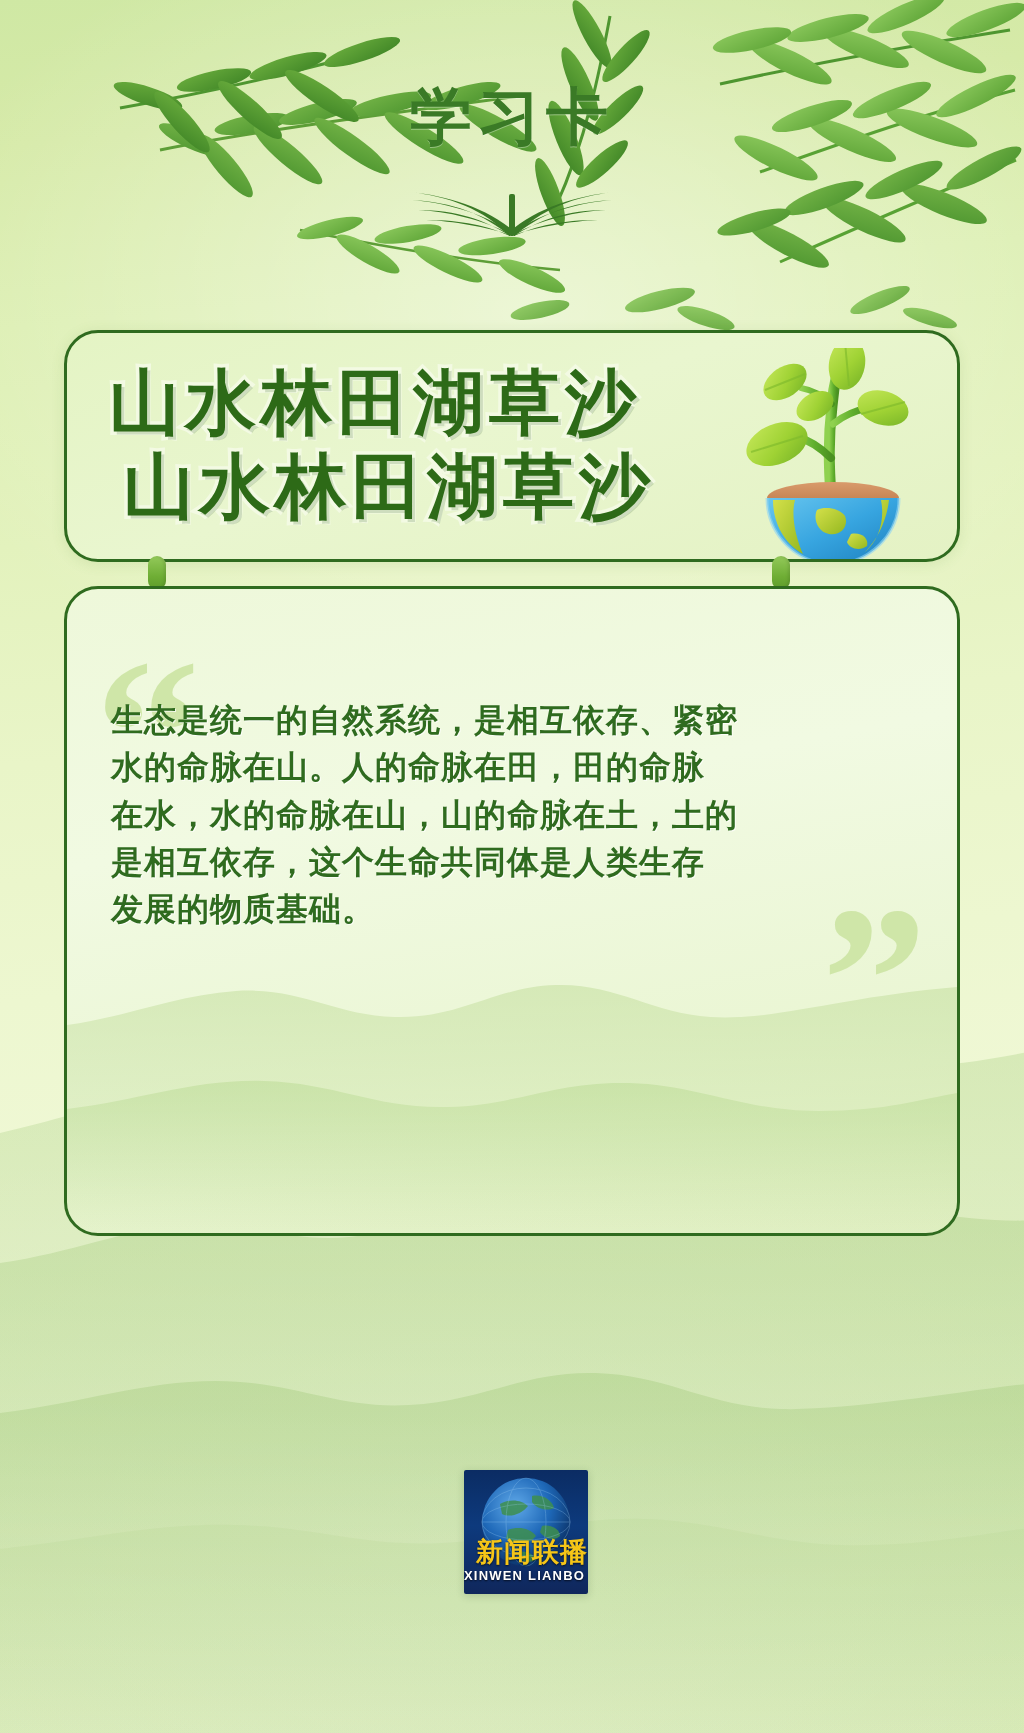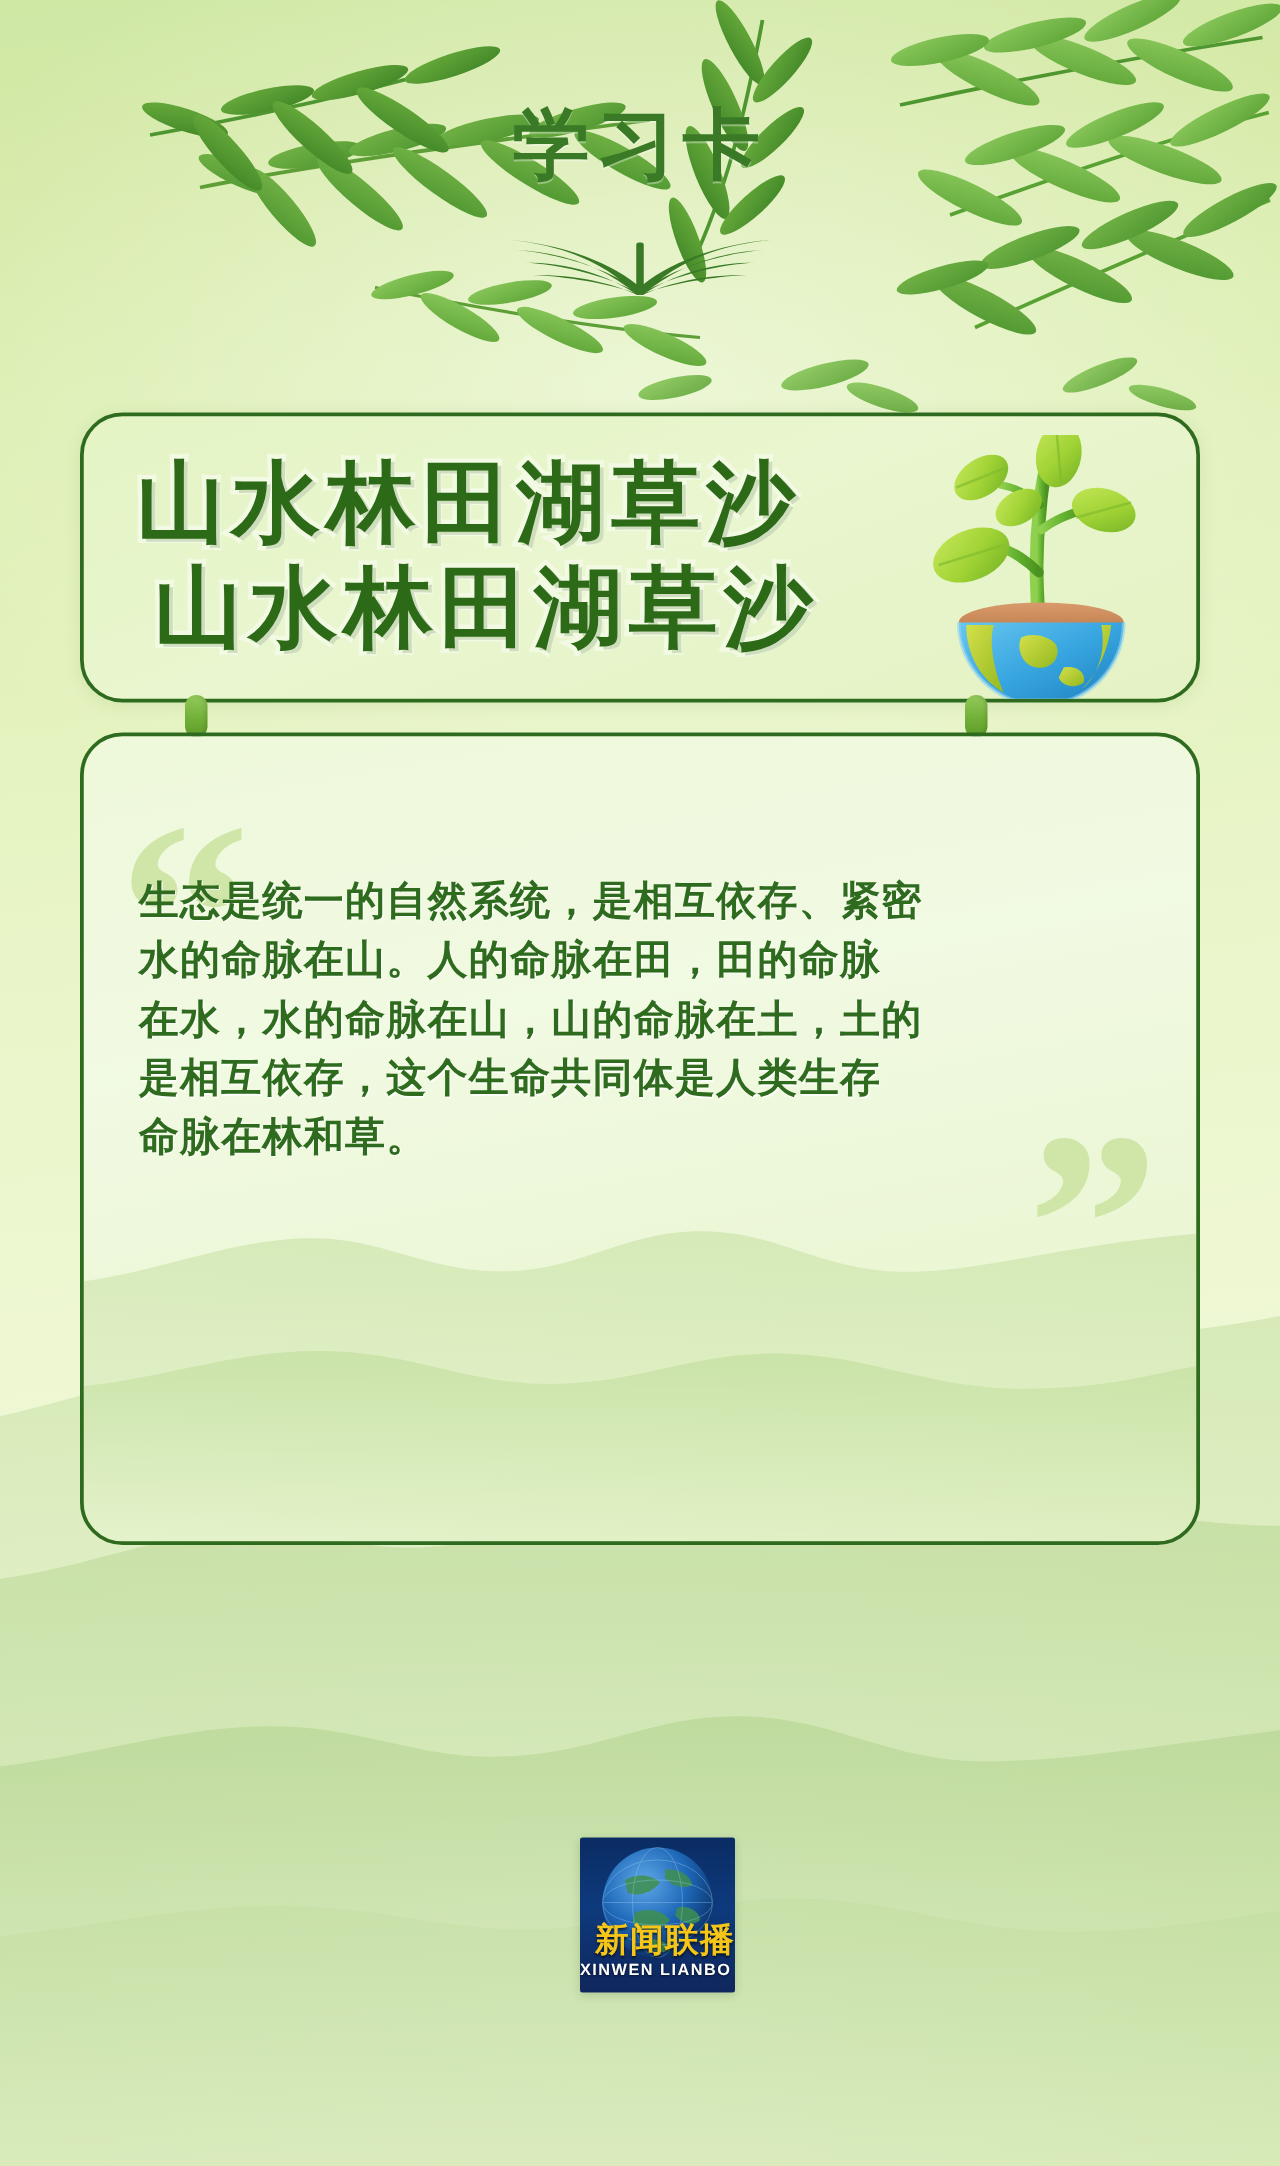--- a/index.html
+++ b/index.html
@@ -527,21 +527,21 @@
     </div>
 
     <div class="qmark" id="quote-mark-open">“</div>
     <div class="qmark" id="quote-mark-close">”</div>
 
     <div class="quote-body">
       <div class="quote-line">生态是统一的自然系统，是相互依存、紧密</div>
       <div class="quote-line">水的命脉在山。人的命脉在田，田的命脉</div>
       <div class="quote-line">在水，水的命脉在山，山的命脉在土，土的</div>
       <div class="quote-line">是相互依存，这个生命共同体是人类生存</div>
-      <div class="quote-line">命脉在林和草。</div>
+      <div class="quote-line">发展的物质基础。</div>
     </div>
 
   </div>
 
   <div class="footer-logo">
     <svg class="globe-bg" viewBox="0 0 104 104">
       <defs>
         <radialGradient id="gl" cx="38%" cy="32%" r="72%">
           <stop offset="0%" stop-color="#5fa8e8"></stop>
           <stop offset="55%" stop-color="#1e68b8"></stop>

